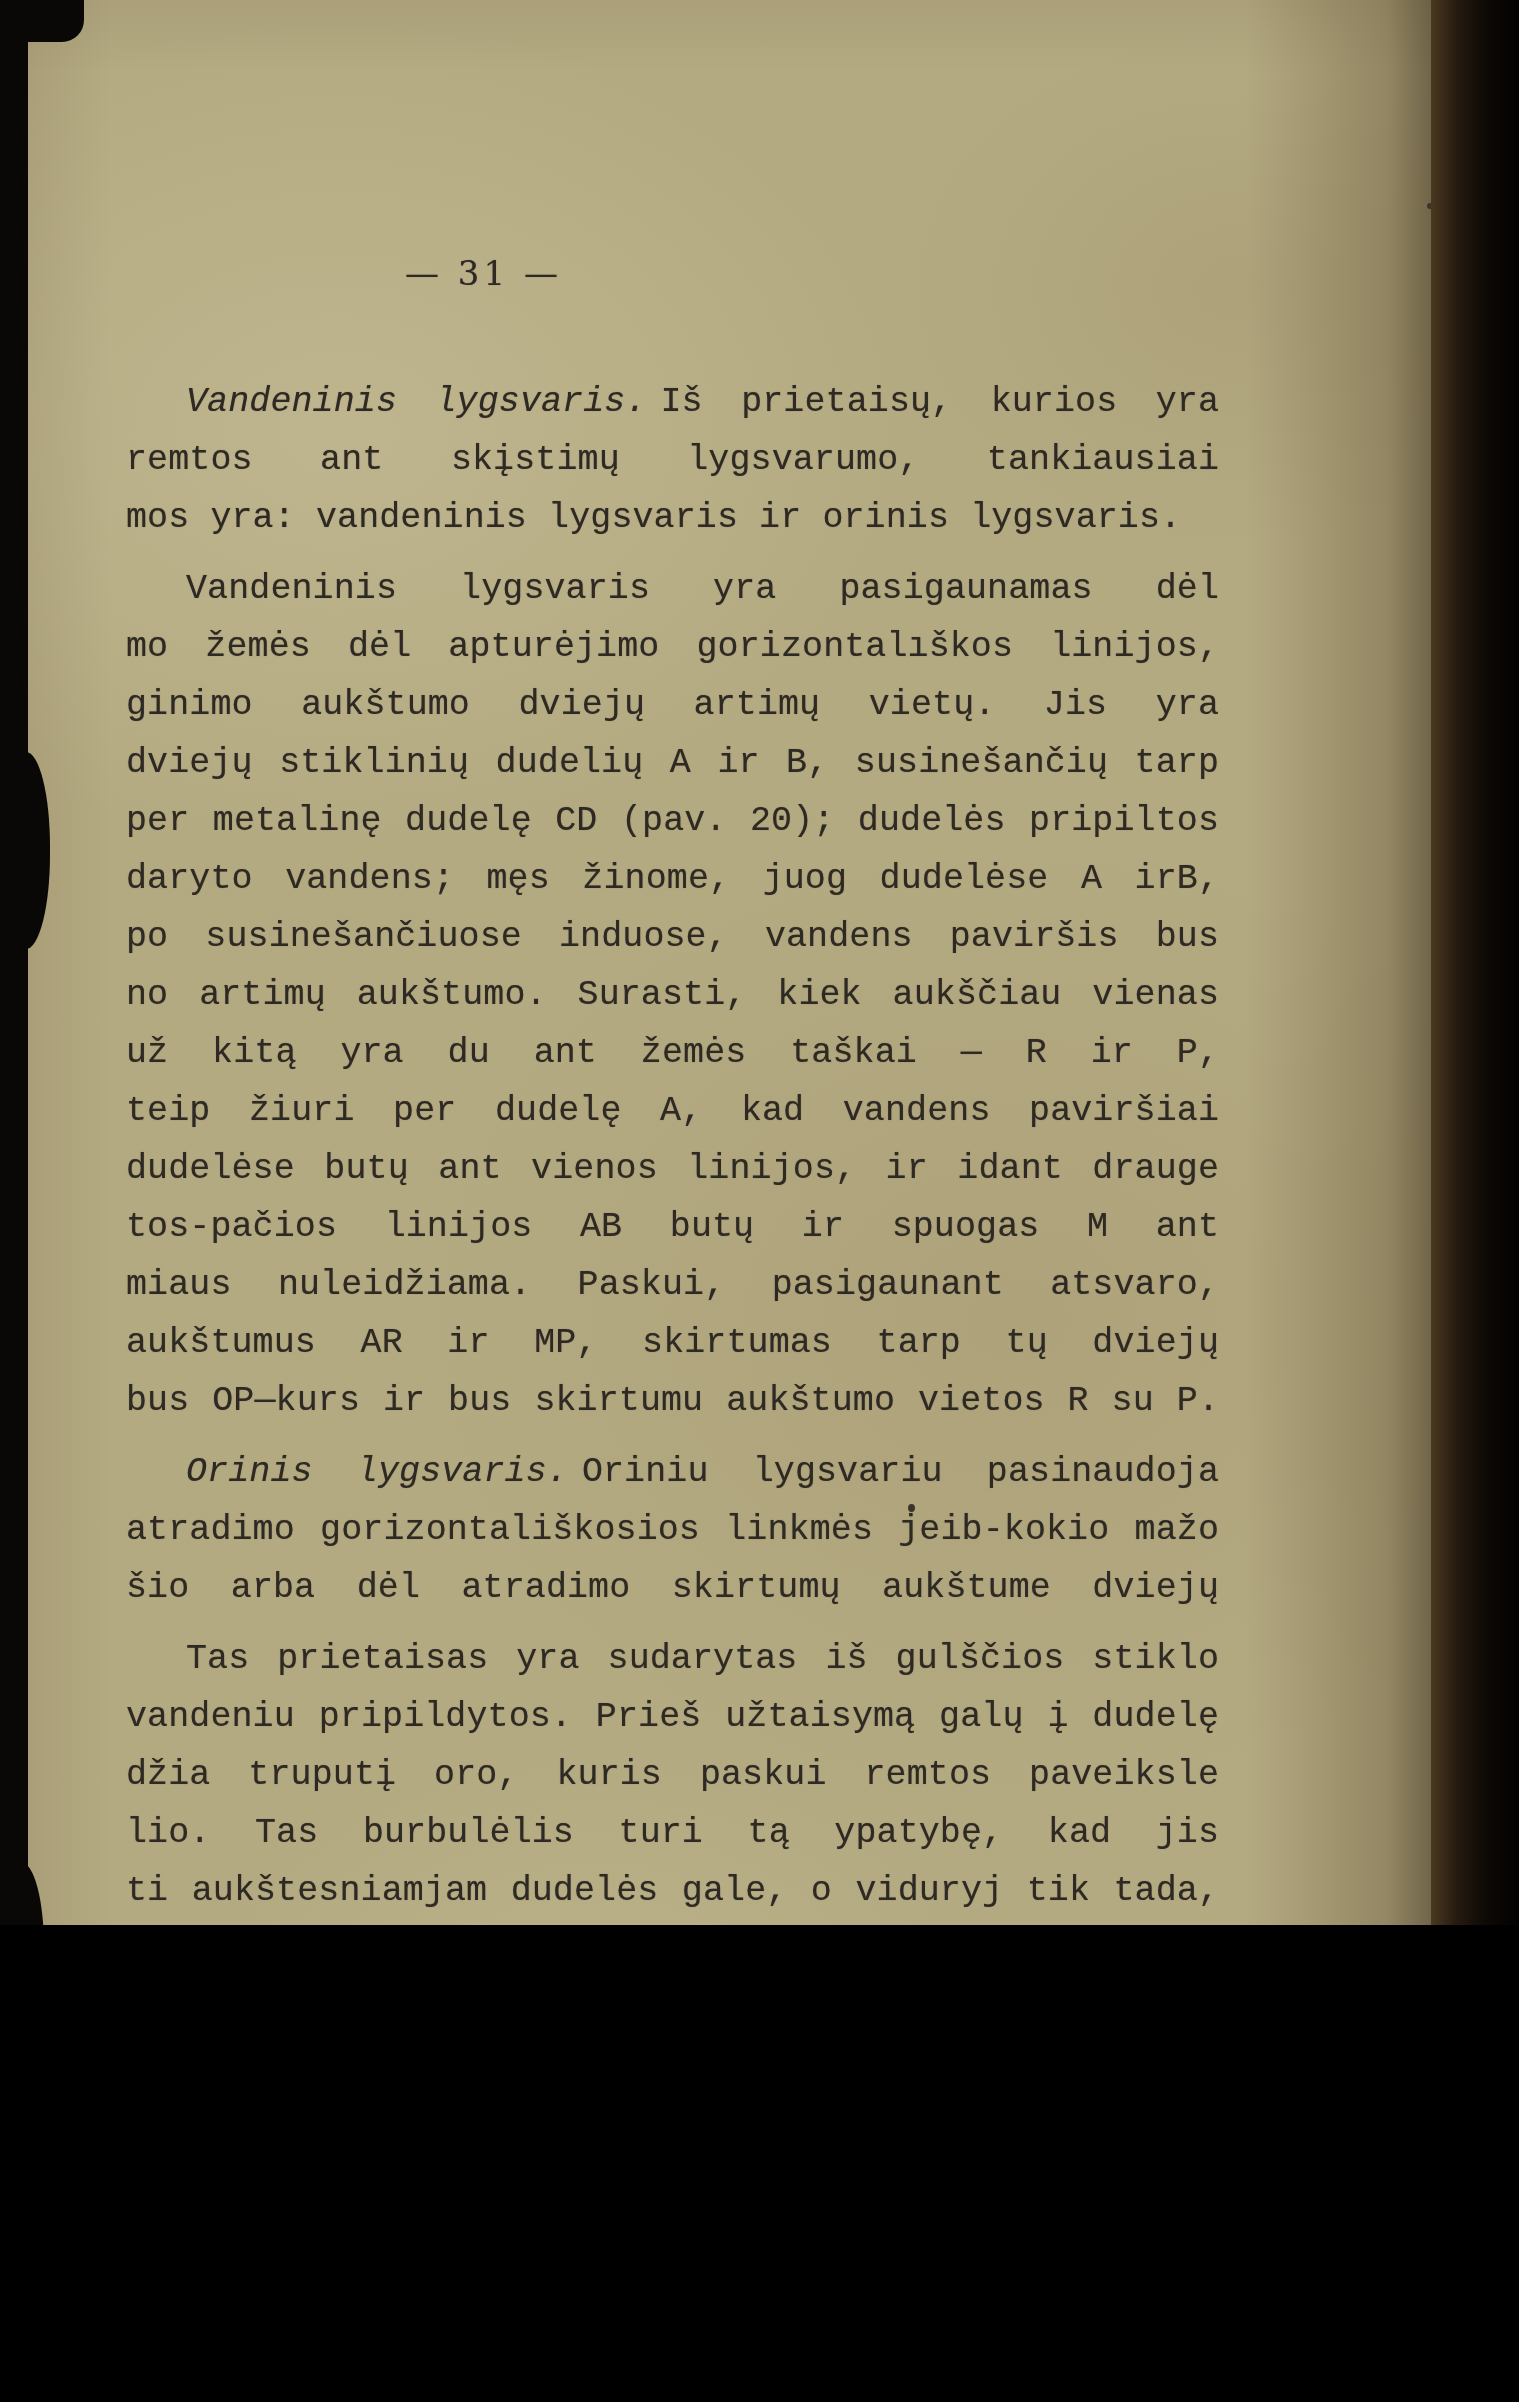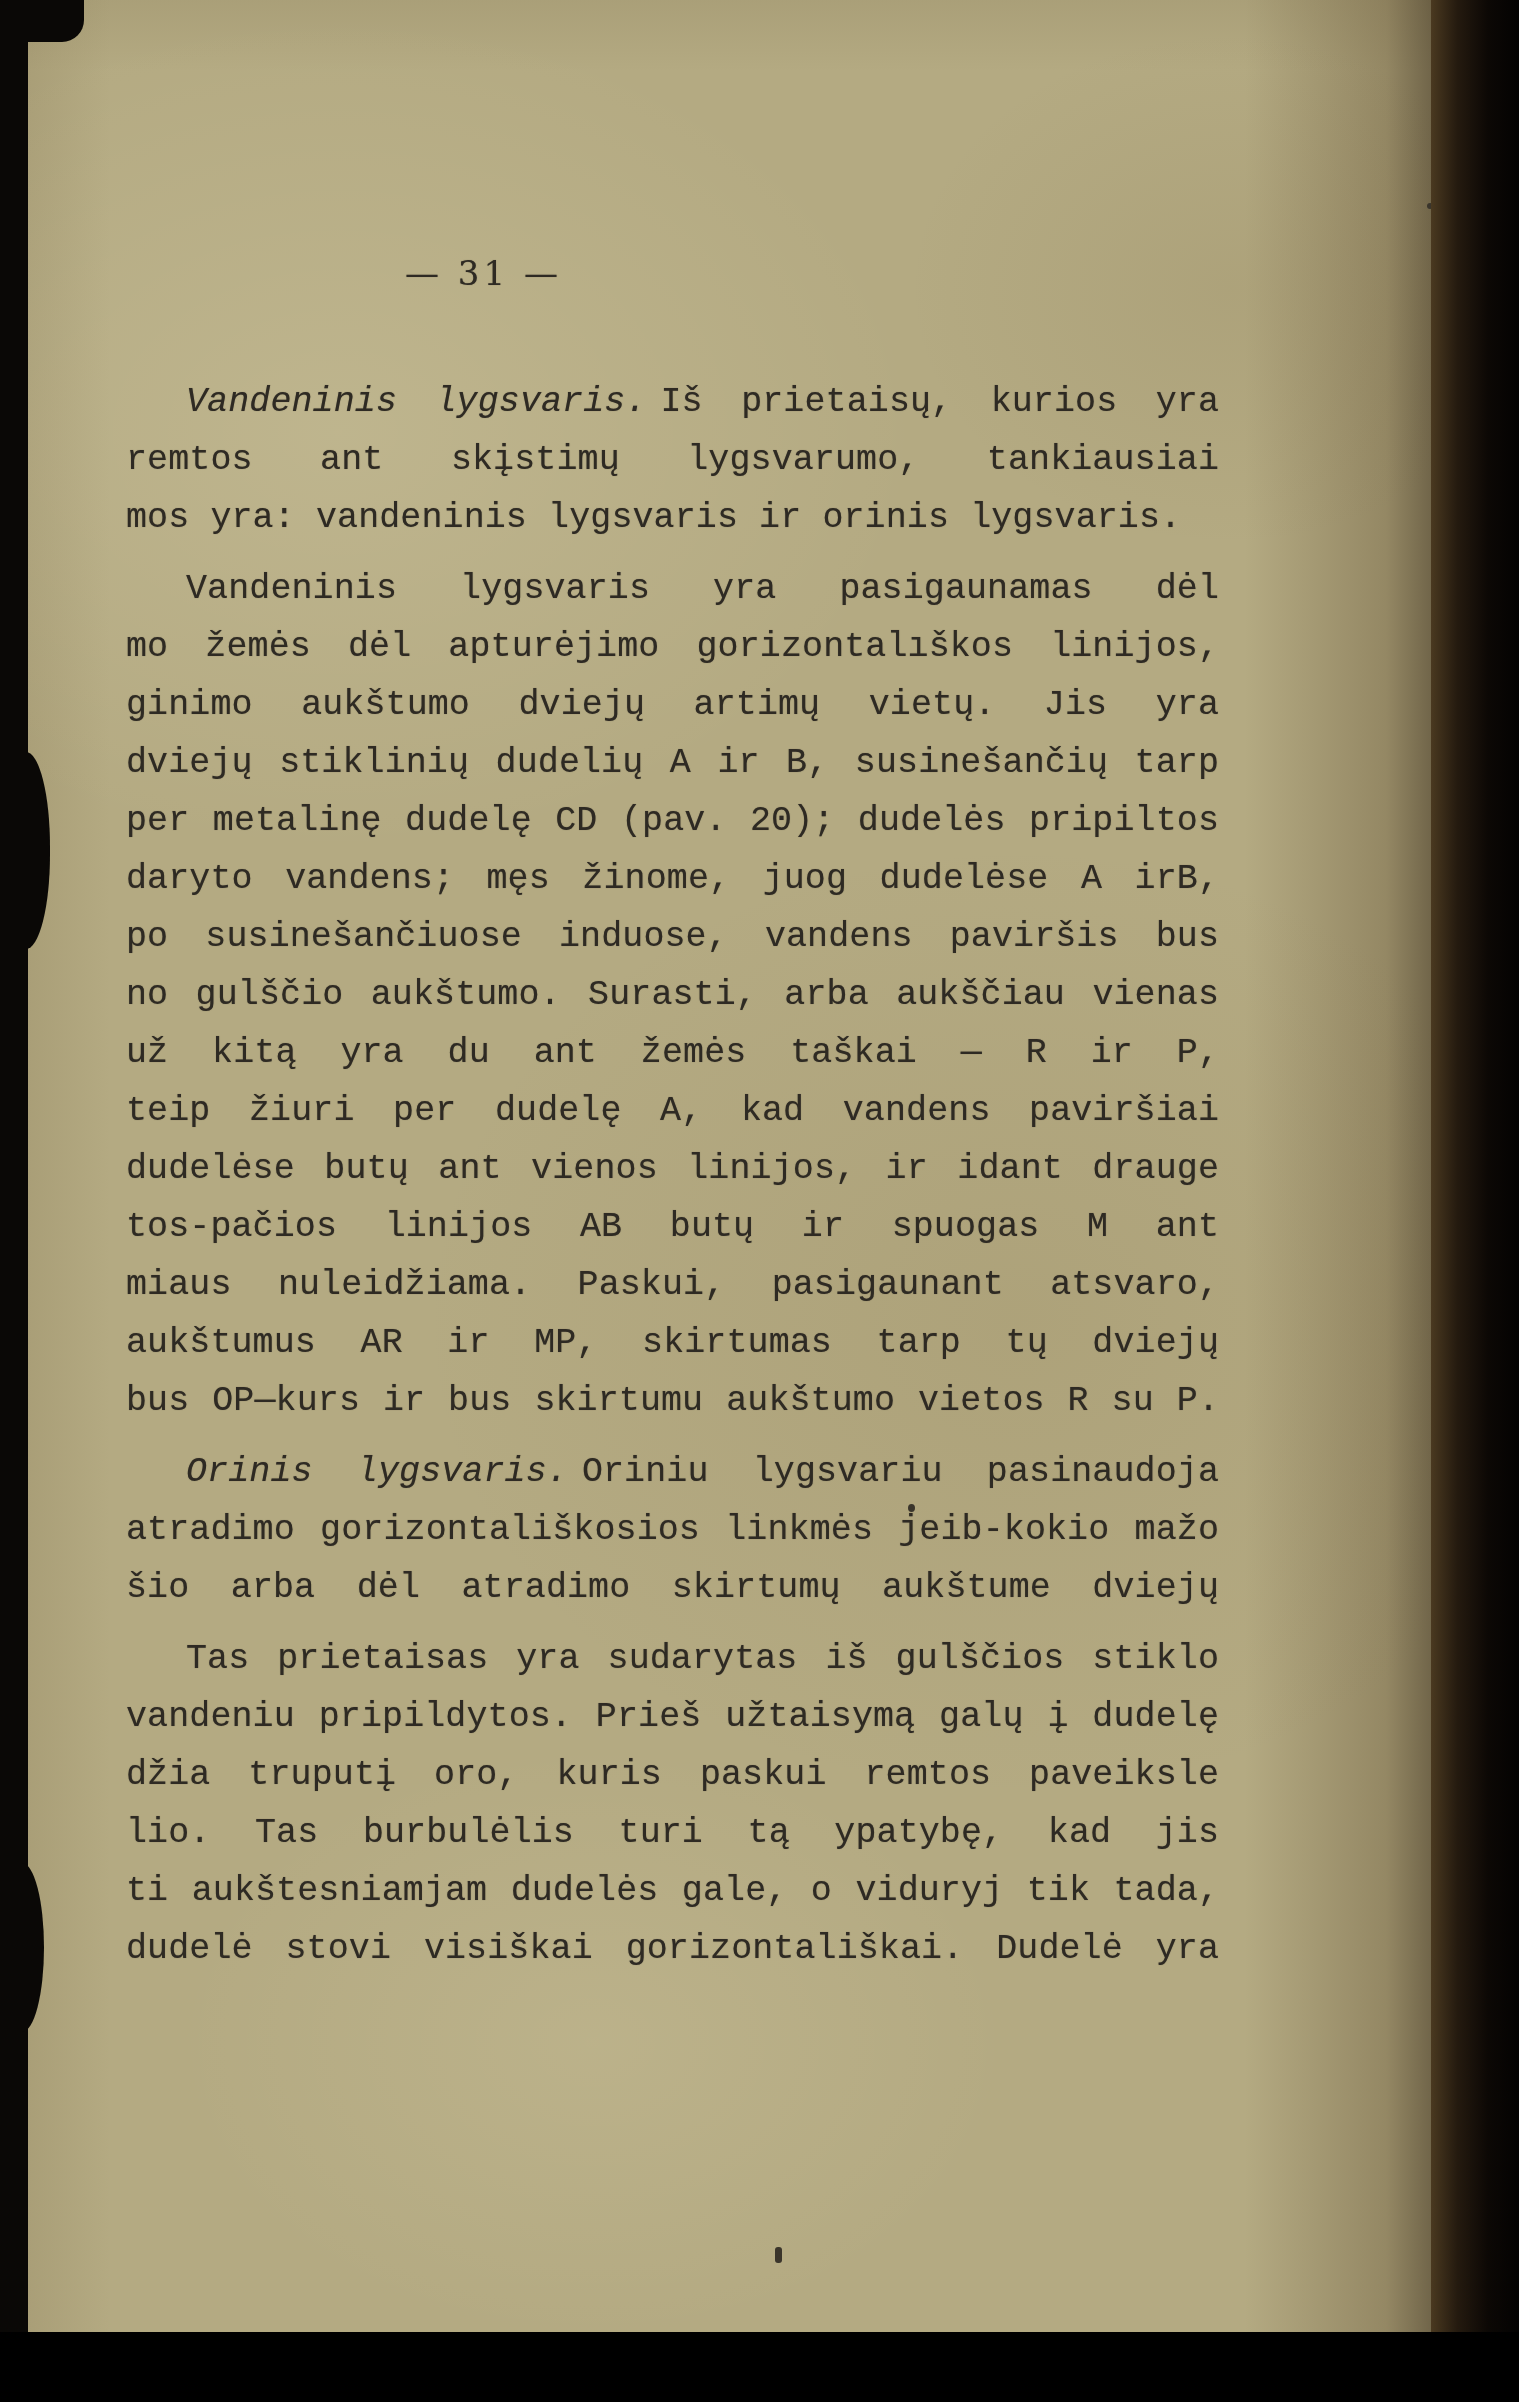--- a/index.html
+++ b/index.html
@@ -3,21 +3,21 @@
 <meta charset="utf-8">
 <style>
   html, body {
     margin: 0;
     padding: 0;
     background: #000;
   }
   .canvas {
     position: relative;
     width: 1519px;
-    height: 2332px;
+    height: 1925px;
     overflow: hidden;
     background: #0a0806;
     font-family: "DejaVu Serif", serif;
   }
   
   .paper {
     position: absolute;
     left: 26px;
     top: 0;
     width: 1417px;
@@ -144,21 +144,21 @@
             <div class="line last-ragged">mos yra: vandeninis lygsvaris ir orinis lygsvaris.</div>
           </div>
           <div class="para">
             <div class="line first">Vandeninis lygsvaris yra pasigaunamas dėl sulygini-</div>
             <div class="line">mo žemės dėl apturėjimo gorizontalıškos linijos, dėl paly-</div>
             <div class="line">ginimo aukštumo dviejų artimų vietų. Jis yra sudėtas iš</div>
             <div class="line">dviejų stiklinių dudelių A ir B, susinešančių tarp savęs</div>
             <div class="line">per metalinę dudelę CD (pav. 20); dudelės pripiltos nu-</div>
             <div class="line">daryto vandens; męs žinome, juog dudelėse A irB, kai-</div>
             <div class="line">po susinešančiuose induose, vandens paviršis bus ant vie-</div>
-            <div class="line">no gulščio aukštumo. Surasti, arba aukščiau vienas</div>
+            <div class="line">no artimų aukštumo. Surasti, kiek aukščiau vienas</div>
             <div class="line">už kitą yra du ant žemės taškai — R ir P, matuojantis</div>
             <div class="line">teip žiuri per dudelę A, kad vandens paviršiai abiejose</div>
             <div class="line">dudelėse butų ant vienos linijos, ir idant drauge ant</div>
             <div class="line">tos-pačios linijos AB butų ir spuogas M ant lentelės,</div>
             <div class="line">miaus nuleidžiama. Paskui, pasigaunant atsvaro, išmatuoja</div>
             <div class="line">aukštumus AR ir MP, skirtumas tarp tų dviejų aukštumų</div>
             <div class="line">bus OP—kurs ir bus skirtumu aukštumo vietos R su P.</div>
           </div>
           <div class="para">
             <div class="line first"><i>Orinis lygsvaris.</i>Oriniu lygsvariu pasinaudoja dėl</div>

